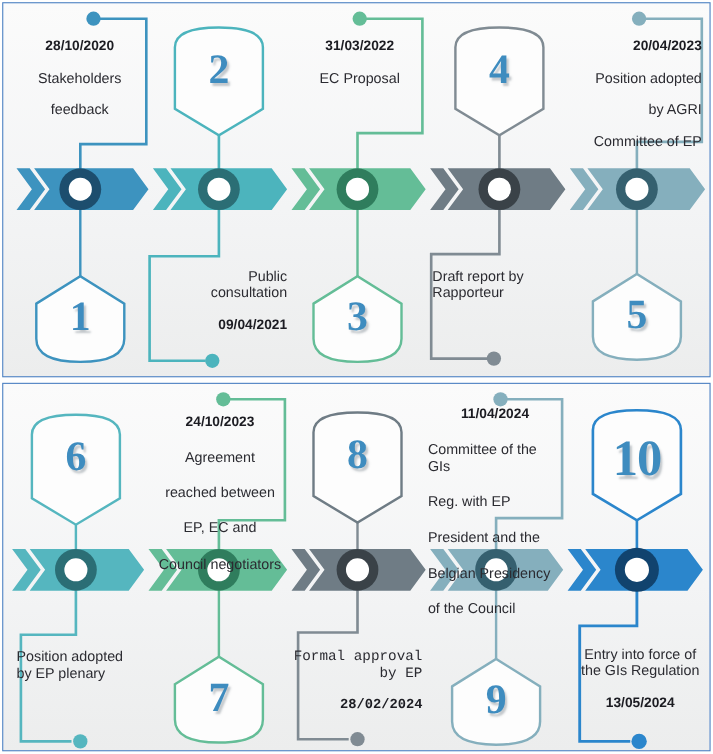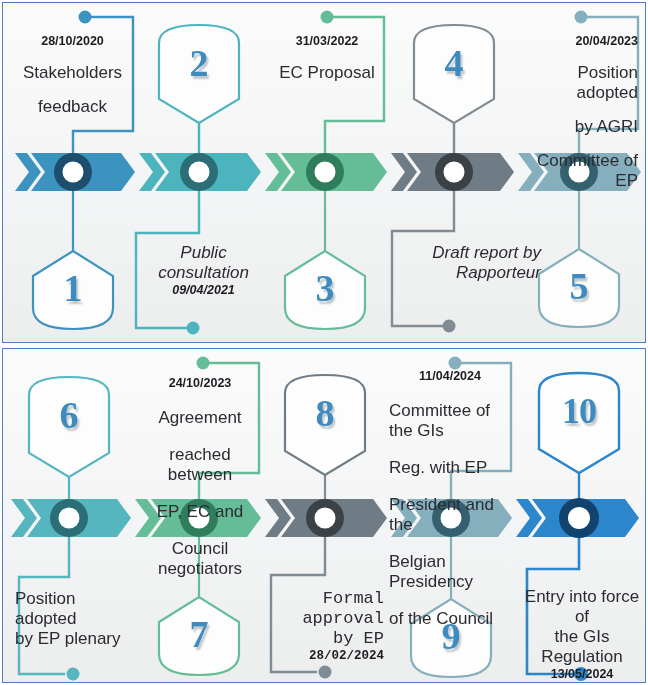--- a/index.html
+++ b/index.html
@@ -23,39 +23,39 @@
   .layer { position: absolute; inset: 0; }
   svg.layer { pointer-events: none; }
 
   
   .txtblock { position: absolute; line-height: 1.18; }
   .txtblock .date {
     font-size: 12.5px; font-weight: bold; color: #1c1c22;
     white-space: nowrap;
   }
   .txtblock .desc {
-    font-size: 17px; font-weight: normal; color: #2b2b31;
+    font-size: 13px; font-weight: normal; color: #2b2b31;
   }
   .gap-lg .desc  { margin-top: 14px; }
   .gap-lg .date  { margin-bottom: 0; }
   .tight .desc   { margin-top: 17px; }
-  .date-below .date { }
+  .date-below .date { margin-top: 14px; }
 
   
   .badge-num {
     position: absolute;
     font-family: "Liberation Serif", serif;
     font-weight: bold;
     font-size: 38px;
     color: #3e8cbf;
     text-shadow: 2px 3px 2px rgba(120,130,140,0.45);
     text-align: center;
     user-select: none;
   }
-  .badge-num.n10 { font-size: 36px; letter-spacing: -1px; }
+  .badge-num.n10 { font-size: 46px; letter-spacing: -1px; }
 </style>
 </head>
 <body>
 
 <div id="root">
 
   <div class="panel" id="panel-top">
 
     <svg class="layer" width="644" height="341" viewBox="0 0 644 341">
       <defs>
@@ -162,32 +162,32 @@
     <div class="badge-num" style="left:30px; top:263px; width:80px;">1</div>
     <div class="badge-num" style="left:282px; top:263px; width:80px;">3</div>
     <div class="badge-num" style="left:536px; top:261px; width:80px;">5</div>
 
     <div class="txtblock gap-lg" style="left:12px; top:31px; width:115px; text-align:center;">
       <div class="date">28/10/2020</div>
       <div class="desc">Stakeholders</div>
       <div class="desc">feedback</div>
     </div>
 
-    <div class="txtblock date-below" style="left:143px; top:240px; width:115px; text-align:center;font-style:italic;">
+    <div class="txtblock date-below" style="left:143px; top:240px; width:115px; text-align:right;">
       <div class="desc">Public</div>
       <div class="desc">consultation</div>
       <div class="date">09/04/2021</div>
     </div>
 
     <div class="txtblock gap-lg" style="left:265px; top:31px; width:118px; text-align:center;">
       <div class="date">31/03/2022</div>
       <div class="desc">EC Proposal</div>
     </div>
 
-    <div class="txtblock date-below" style="left:418px; top:240px; width:120px; text-align:right;font-style:italic;">
+    <div class="txtblock date-below" style="left:390px; top:240px; width:120px; text-align:left;">
       <div class="desc">Draft report by</div>
       <div class="desc">Rapporteur</div>
     </div>
 
     <div class="txtblock gap-lg" style="left:518px; top:31px; width:117px; text-align:right;">
       <div class="date">20/04/2023</div>
       <div class="desc">Position adopted</div>
       <div class="desc">by AGRI</div>
       <div class="desc">Committee of EP</div>
     </div>

